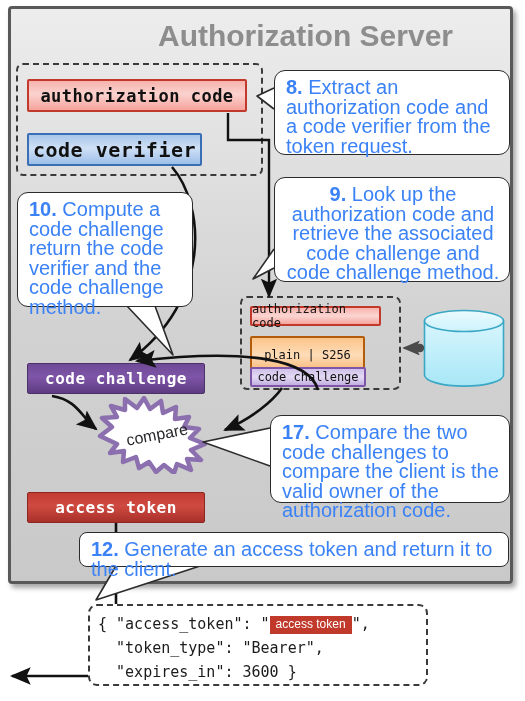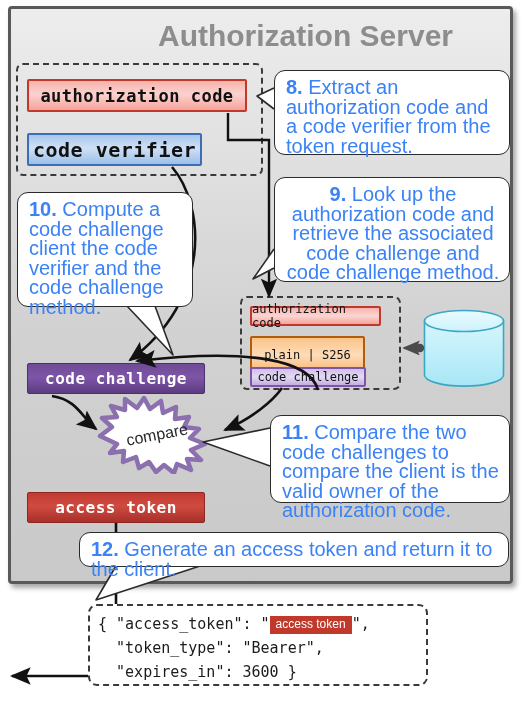--- a/index.html
+++ b/index.html
@@ -144,21 +144,21 @@
     color: #3b82f6;
     font-size: 20px;
     line-height: 19.5px;
     padding: 7px 9px 6px 11px;
   }
   .callout b { font-weight: bold; }
   #callout-8  { left: 274px; top: 70px;  width: 236px; height: 85px; }
   #callout-9  { left: 274px; top: 177px; width: 236px; height: 105px; text-align: center; }
   #callout-10 { left: 17px;  top: 192px; width: 176px; height: 115px; }
   #callout-11 { left: 270px; top: 415px; width: 240px; height: 88px; }
-  #callout-12 { left: 79px;  top: 532px; width: 430px; height: 35px; padding-top: 7px; }
+  #callout-12 { left: 79px;  top: 532px; width: 430px; height: 35px; padding-top: 7px; border-radius: 8px; }
 
   
   #json-block {
     position: absolute;
     left: 88px; top: 604px; width: 340px; height: 82px;
     border: 2px dashed #3a3a3a;
     border-radius: 9px;
     box-sizing: border-box;
     background: #ffffff;
     font-family: "DejaVu Sans Mono", "Liberation Mono", monospace;
@@ -285,25 +285,25 @@
     <span>Extract an authorization code and a code verifier from the token request.</span>
   </div>
 
   <div class="callout" id="callout-9">
     <b>9. </b>
     <span>Look up the authorization code and retrieve the associated code challenge and code challenge method.</span>
   </div>
 
   <div class="callout" id="callout-10">
     <b>10. </b>
-    <span>Compute a code challenge client the code verifier and the code challenge method.</span>
+    <span>Compute a code challenge return the code verifier and the code challenge method.</span>
   </div>
 
   <div class="callout" id="callout-11">
-    <b>11. </b>
+    <b>17. </b>
     <span>Compare the two code challenges to compare the client is the valid owner of the authorization code.</span>
   </div>
 
   <div class="callout" id="callout-12">
     <b>12. </b>
     <span>Generate an access token and return it to the client.</span>
   </div>
 
   <div id="json-block">
     <div class="ln"><span>{ "access_token": "</span><span id="token-badge">access token</span><span>",</span></div>

